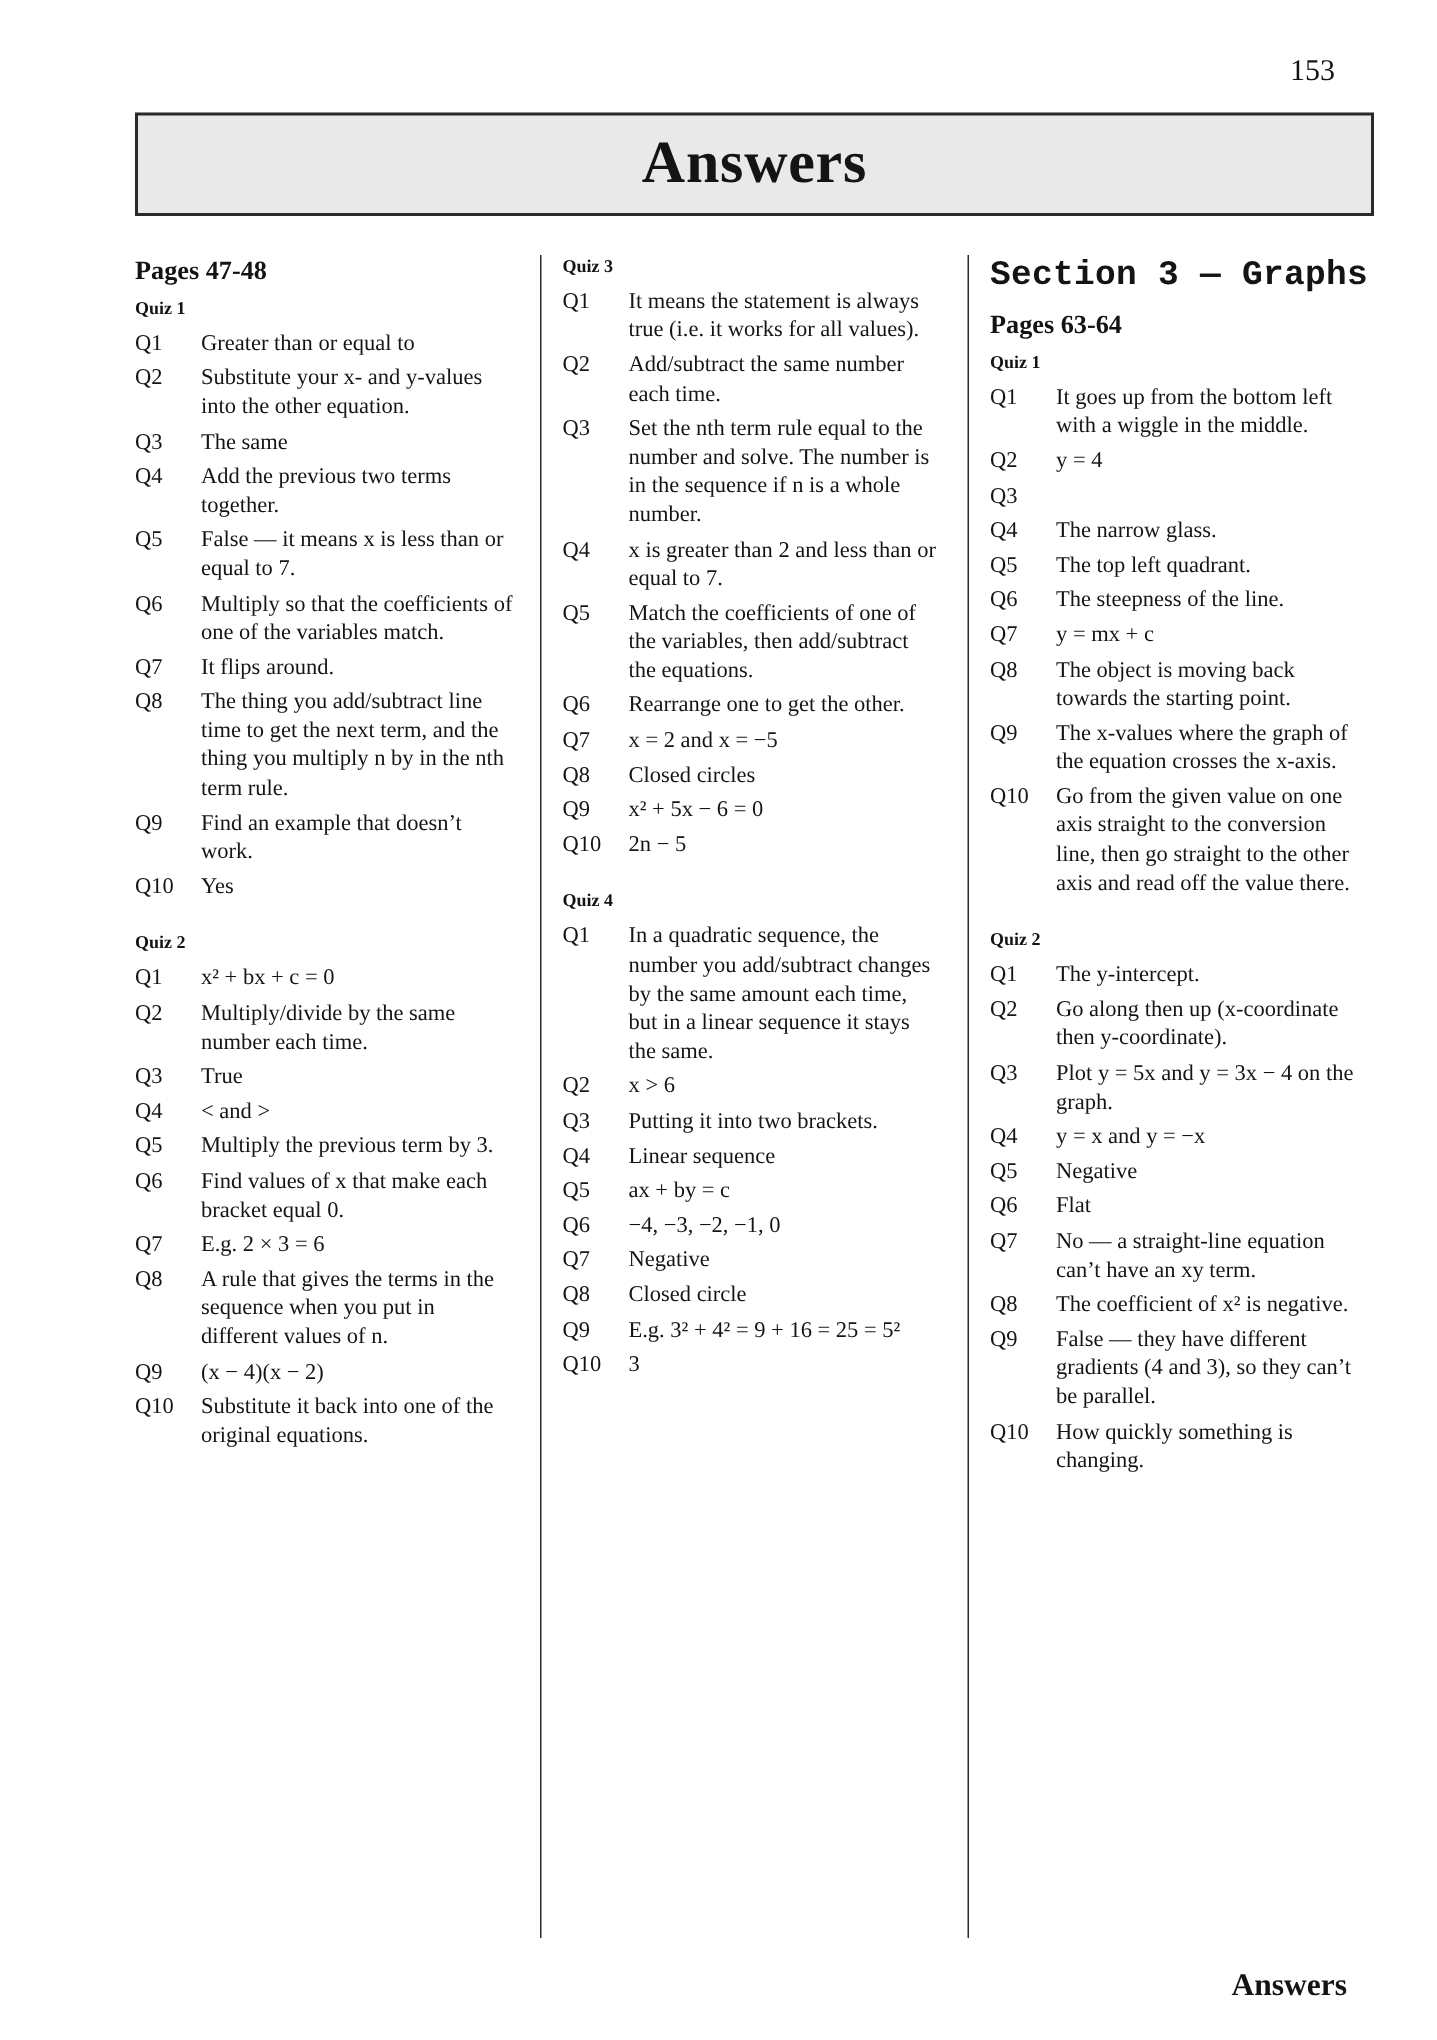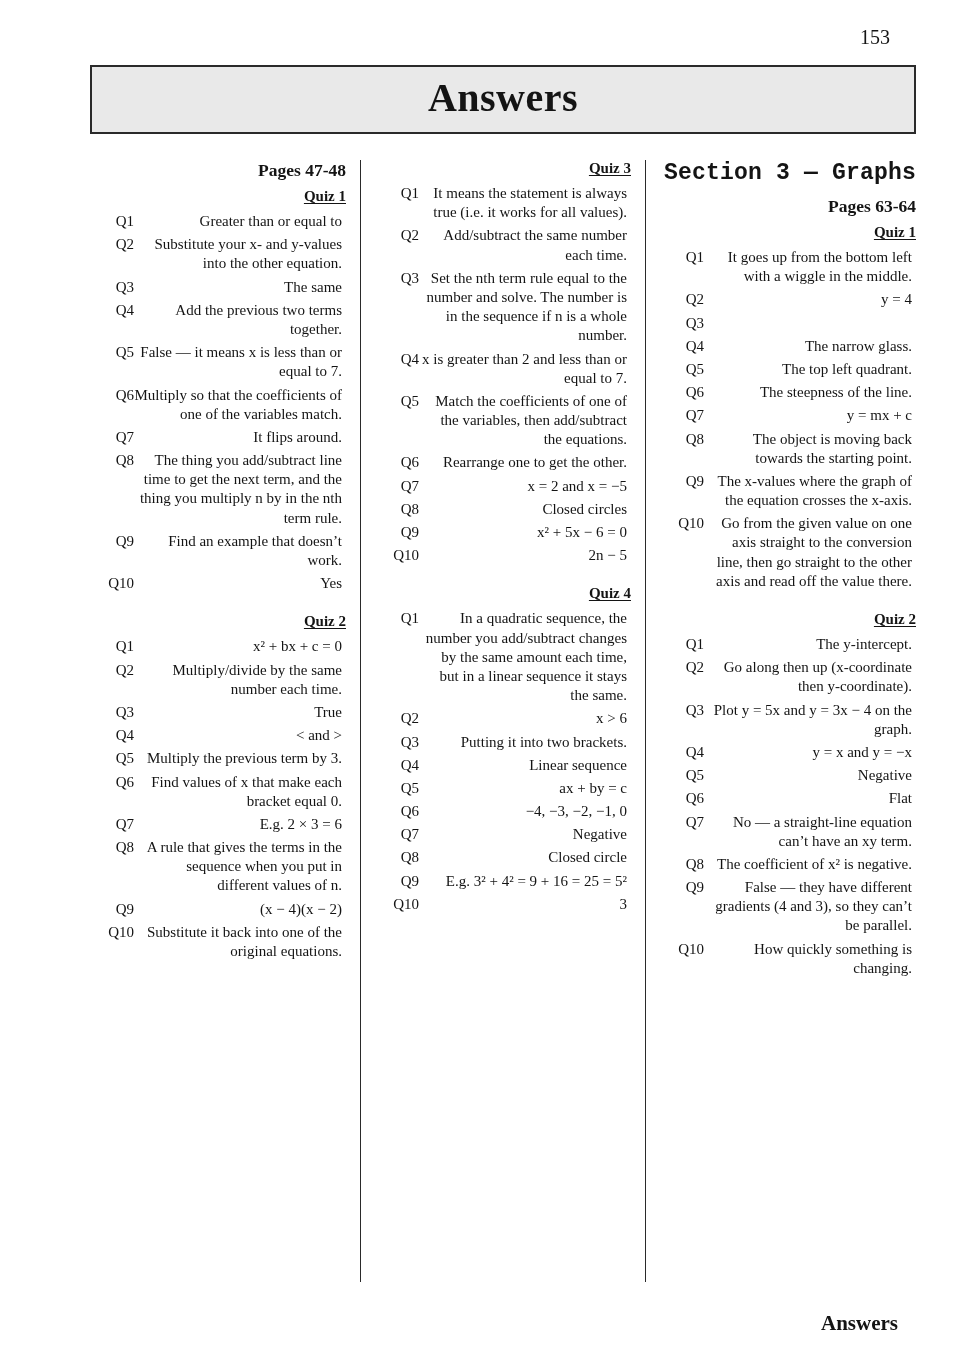--- a/index.html
+++ b/index.html
@@ -6,21 +6,21 @@
   html, body { background: #ffffff; }
   body {
     width: 958px;
     height: 1360px;
     position: relative;
     font-family: "Liberation Serif", "DejaVu Serif", serif;
     color: #141414;
     overflow: hidden;
   }
   .page {
-    padding: 26px 42px 20px 90px;
+    padding: 36px 42px 20px 90px;
     height: 100%;
     position: relative;
   }
   .page-number {
     text-align: right;
     font-size: 20px;
     padding-right: 26px;
     margin-bottom: 16px;
   }
   .title-box {
@@ -32,21 +32,20 @@
   }
   .title-box .title-text {
     font-size: 40px;
     font-weight: bold;
     letter-spacing: 0.5px;
   }
   .columns {
     display: flex;
     height: 1122px;
     align-items: stretch;
-    text-align: right;
   }
   .col { flex: 1 1 0; min-width: 0; }
   .col-divider {
     width: 1px;
     background: #2a2a2a;
     margin: 0 14px;
     flex: none;
   }
   .section-heading {
     font-size: 23px;
@@ -55,23 +54,22 @@
     margin-bottom: 10px;
     font-family: Liberation Mono, monospace;
   }
   .page-heading {
     font-size: 17.5px;
     font-weight: bold;
     margin-bottom: 7px;
   }
   .quiz { margin-bottom: 20px; }
   .quiz-label {
-    font-size: 15px;
-    font-weight: bold;
-    text-decoration: underline;
+    font-size: 12px;
+    font-weight: bold;
     text-underline-offset: 2px;
     margin-bottom: 7px;
   }
   .q-row {
     display: flex;
     margin-bottom: 4px;
     font-size: 15px;
     line-height: 1.28;
   }
   .q-num {

